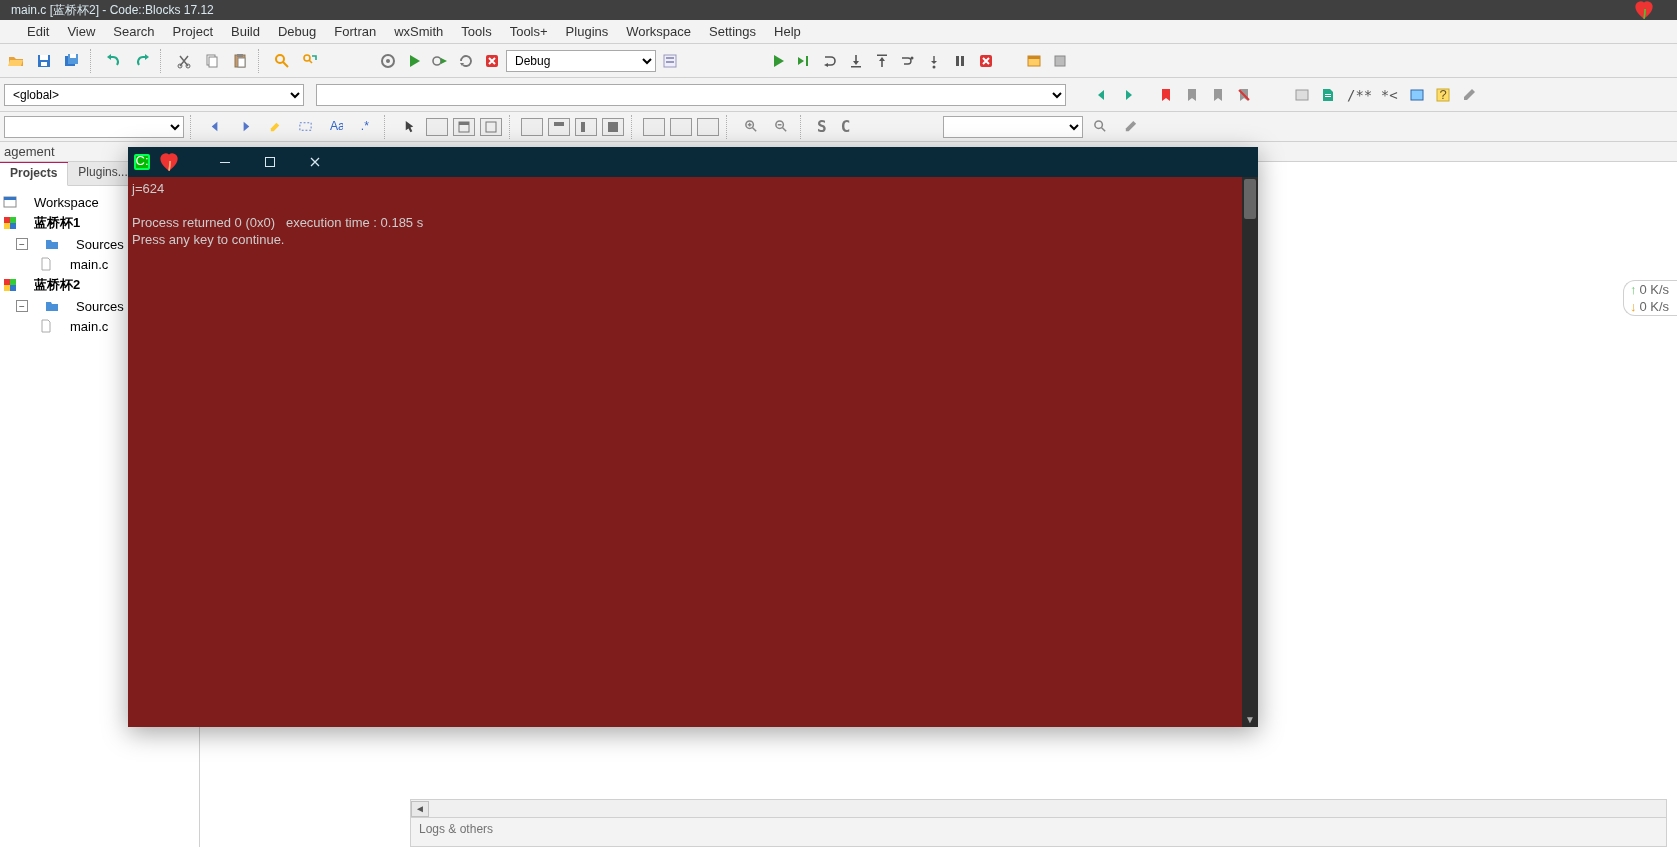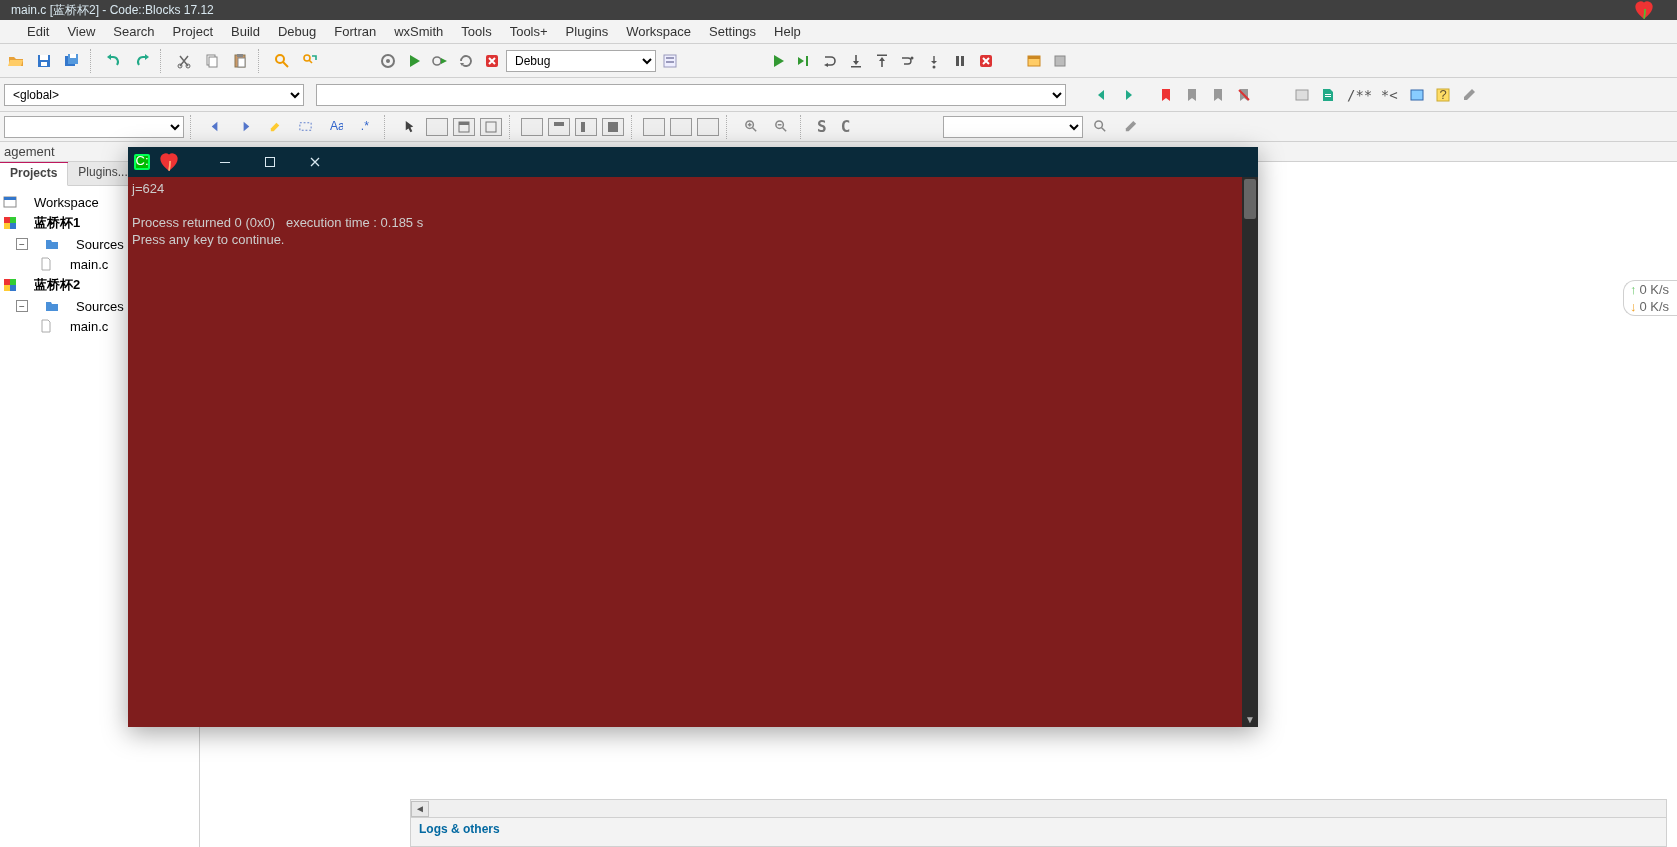--- a/index.html
+++ b/index.html
@@ -52,21 +52,21 @@
   .tree-label.bold { font-weight:700; }
   .expander { width:12px; height:12px; border:1px solid #8a8a8a; display:inline-flex; align-items:center; justify-content:center; font-size:10px; color:#444; background:#fff; }
 
   
   .main { flex:1; background:#fff; position:relative; }
 
   
   .footer { position:absolute; left:210px; right:10px; bottom:0; height:48px; background:#f3f3f3; border:1px solid #d0d0d0; }
   .footer-scroll { height:18px; background:#f0f0f0; border-bottom:1px solid #d0d0d0; display:flex; align-items:center; }
   .footer-scroll .arrow { width:18px; height:16px; border:1px solid #c0c0c0; background:#e8e8e8; display:flex; align-items:center; justify-content:center; font-size:10px; color:#555; }
-  .footer-label { padding:4px 8px; font-size:12px; color:#0369a1;font-weight:bold; }
+  .footer-label { padding:4px 8px; font-size:12px; color:#737373; }
 
   
   .console-window { position:absolute; left:128px; top:147px; width:1130px; height:580px; background:#000; box-shadow:0 6px 24px rgba(0,0,0,.35); display:flex; flex-direction:column; }
   .console-titlebar { height:30px; background:#0a2a3a; color:#d9e8f0; display:flex; align-items:center; padding:0 6px; position:relative; }
   .console-titlebar .cicon { width:16px; height:16px; background:#0f5; border-radius:2px; margin-right:6px; display:flex; align-items:center; justify-content:center; }
   .console-titlebar .cicon svg { width:12px; height:12px; }
   .console-titlebar .ctitle { font-size:13px; flex:1; white-space:nowrap; overflow:hidden; }
   .console-titlebar .cdecor { margin-right:20px; }
   .win-btn { width:45px; height:30px; display:flex; align-items:center; justify-content:center; color:#d9e8f0; cursor:default; }
   .console-body { flex:1; background:#7f1d1d; color:#ccc; font-family:"NSimSun","SimSun","Courier New",monospace; font-size:15px; padding:4px 4px; white-space:pre; position:relative; overflow:hidden; }

